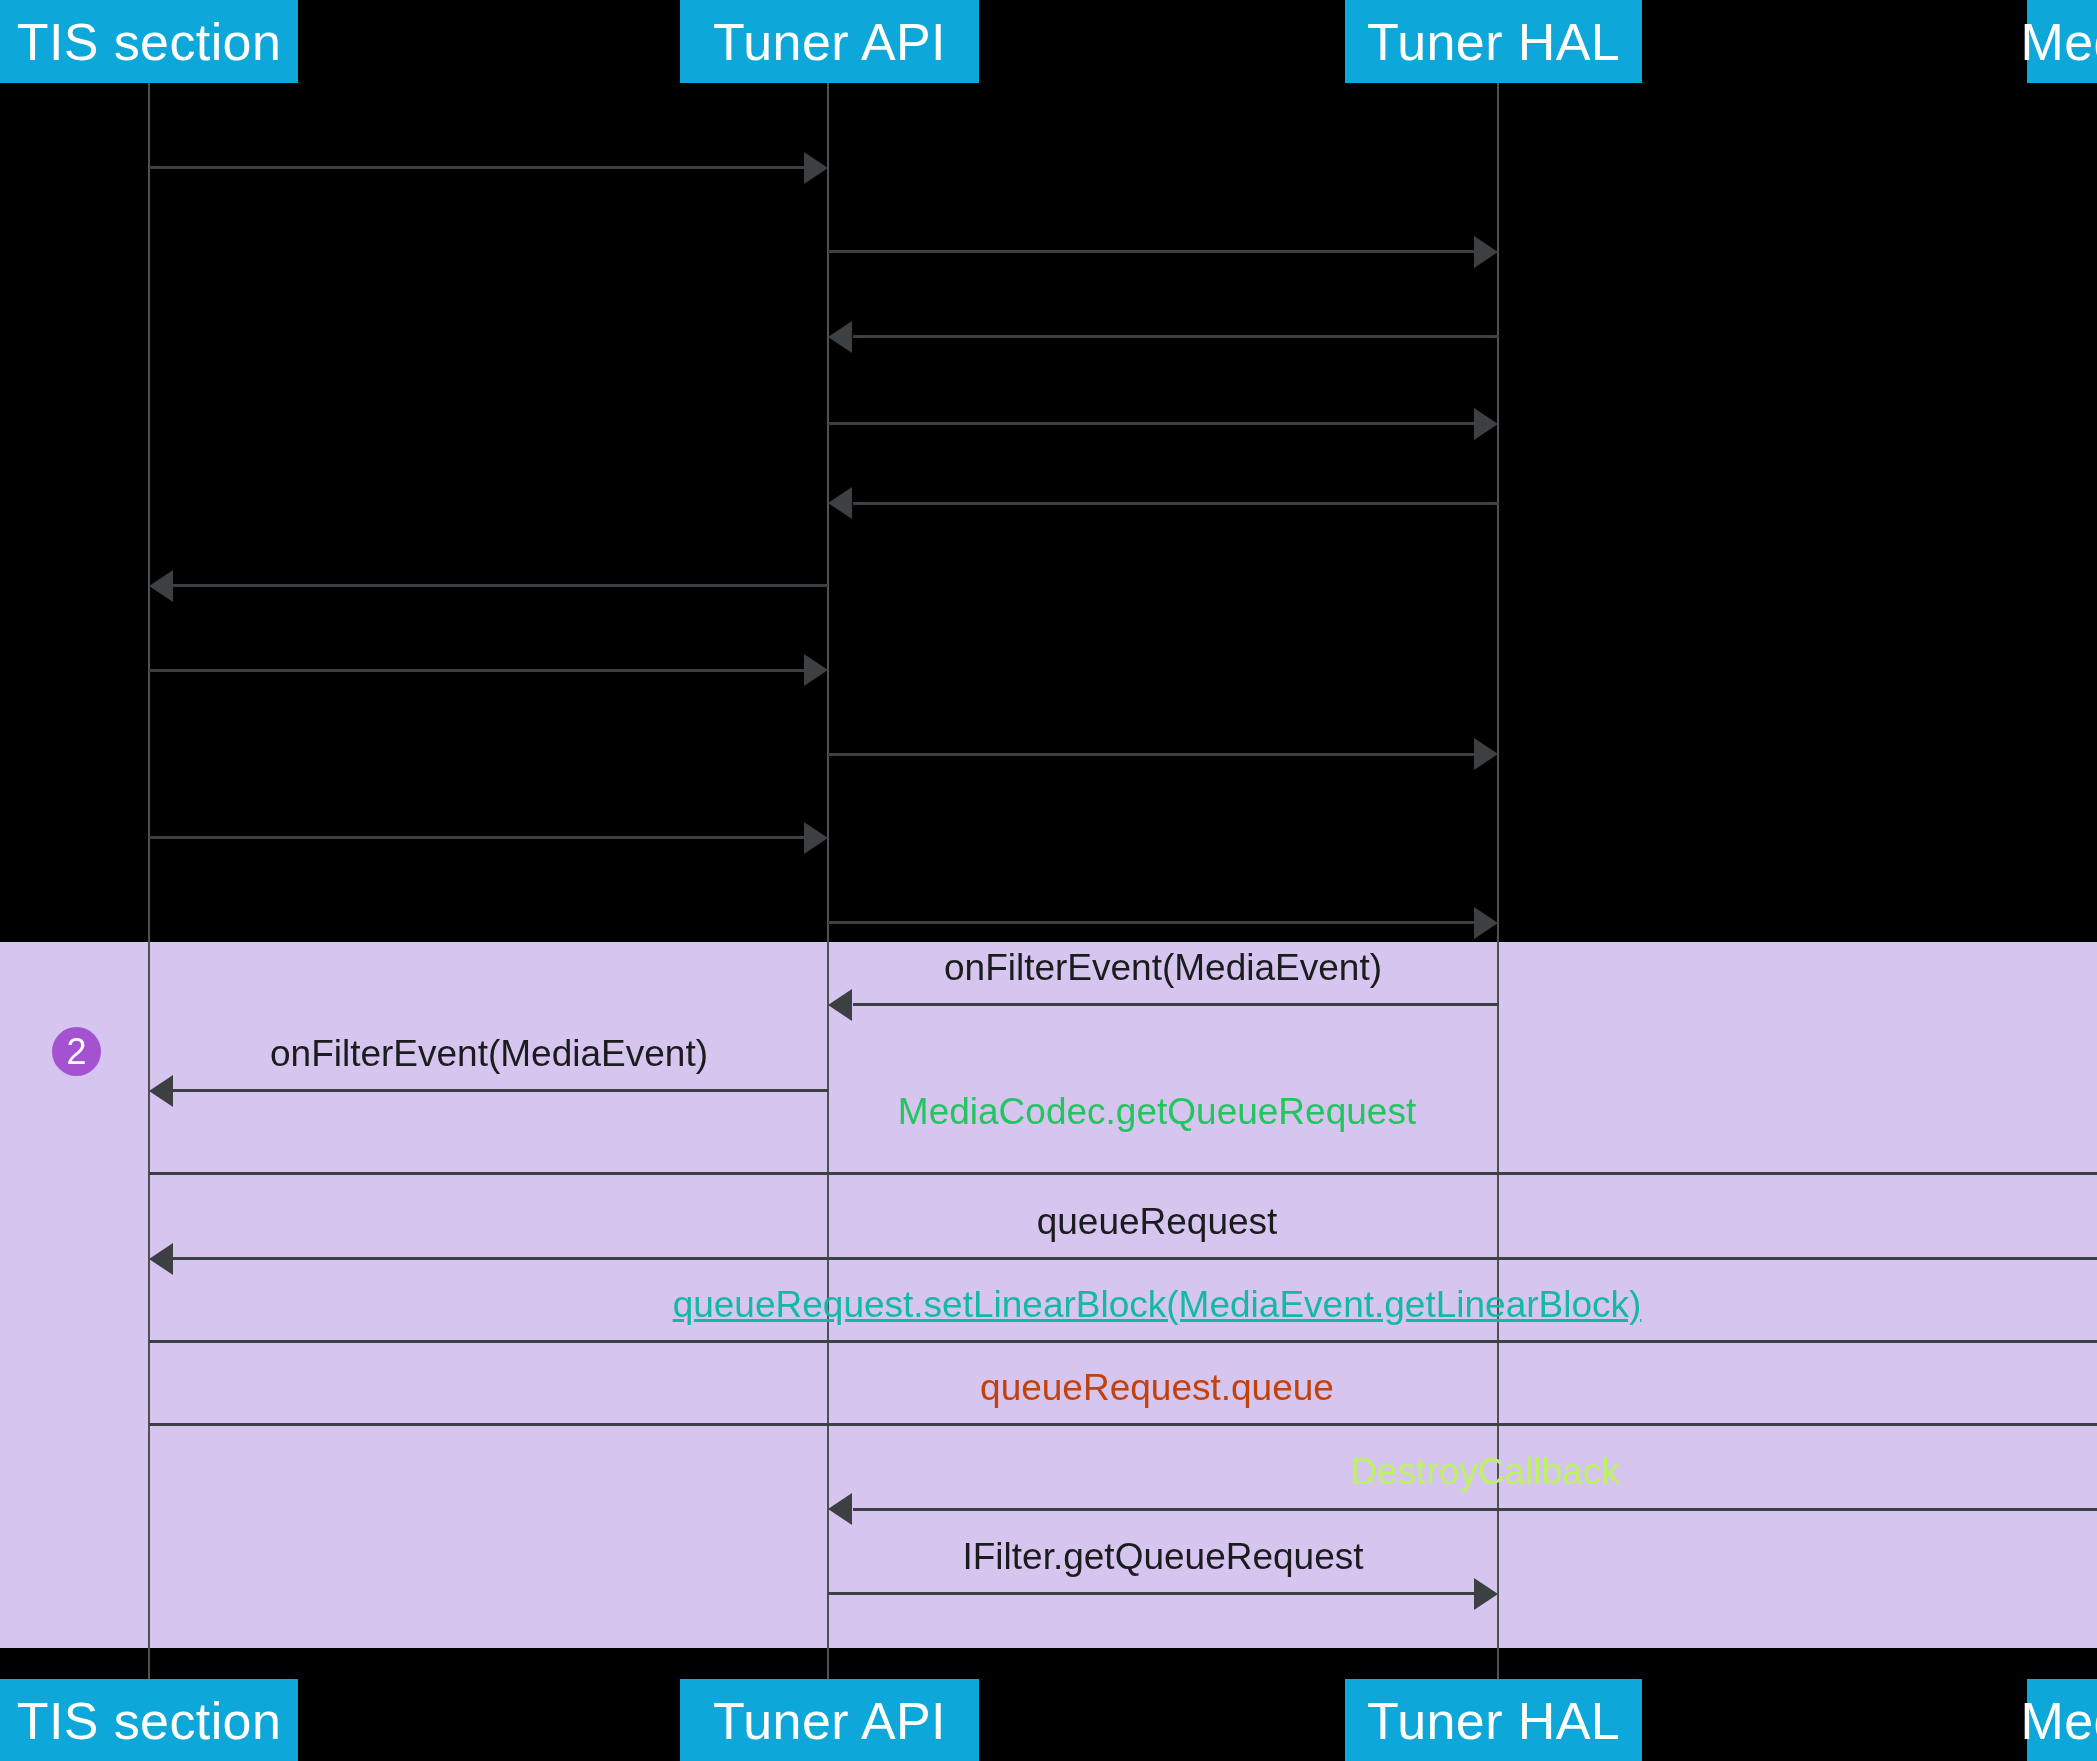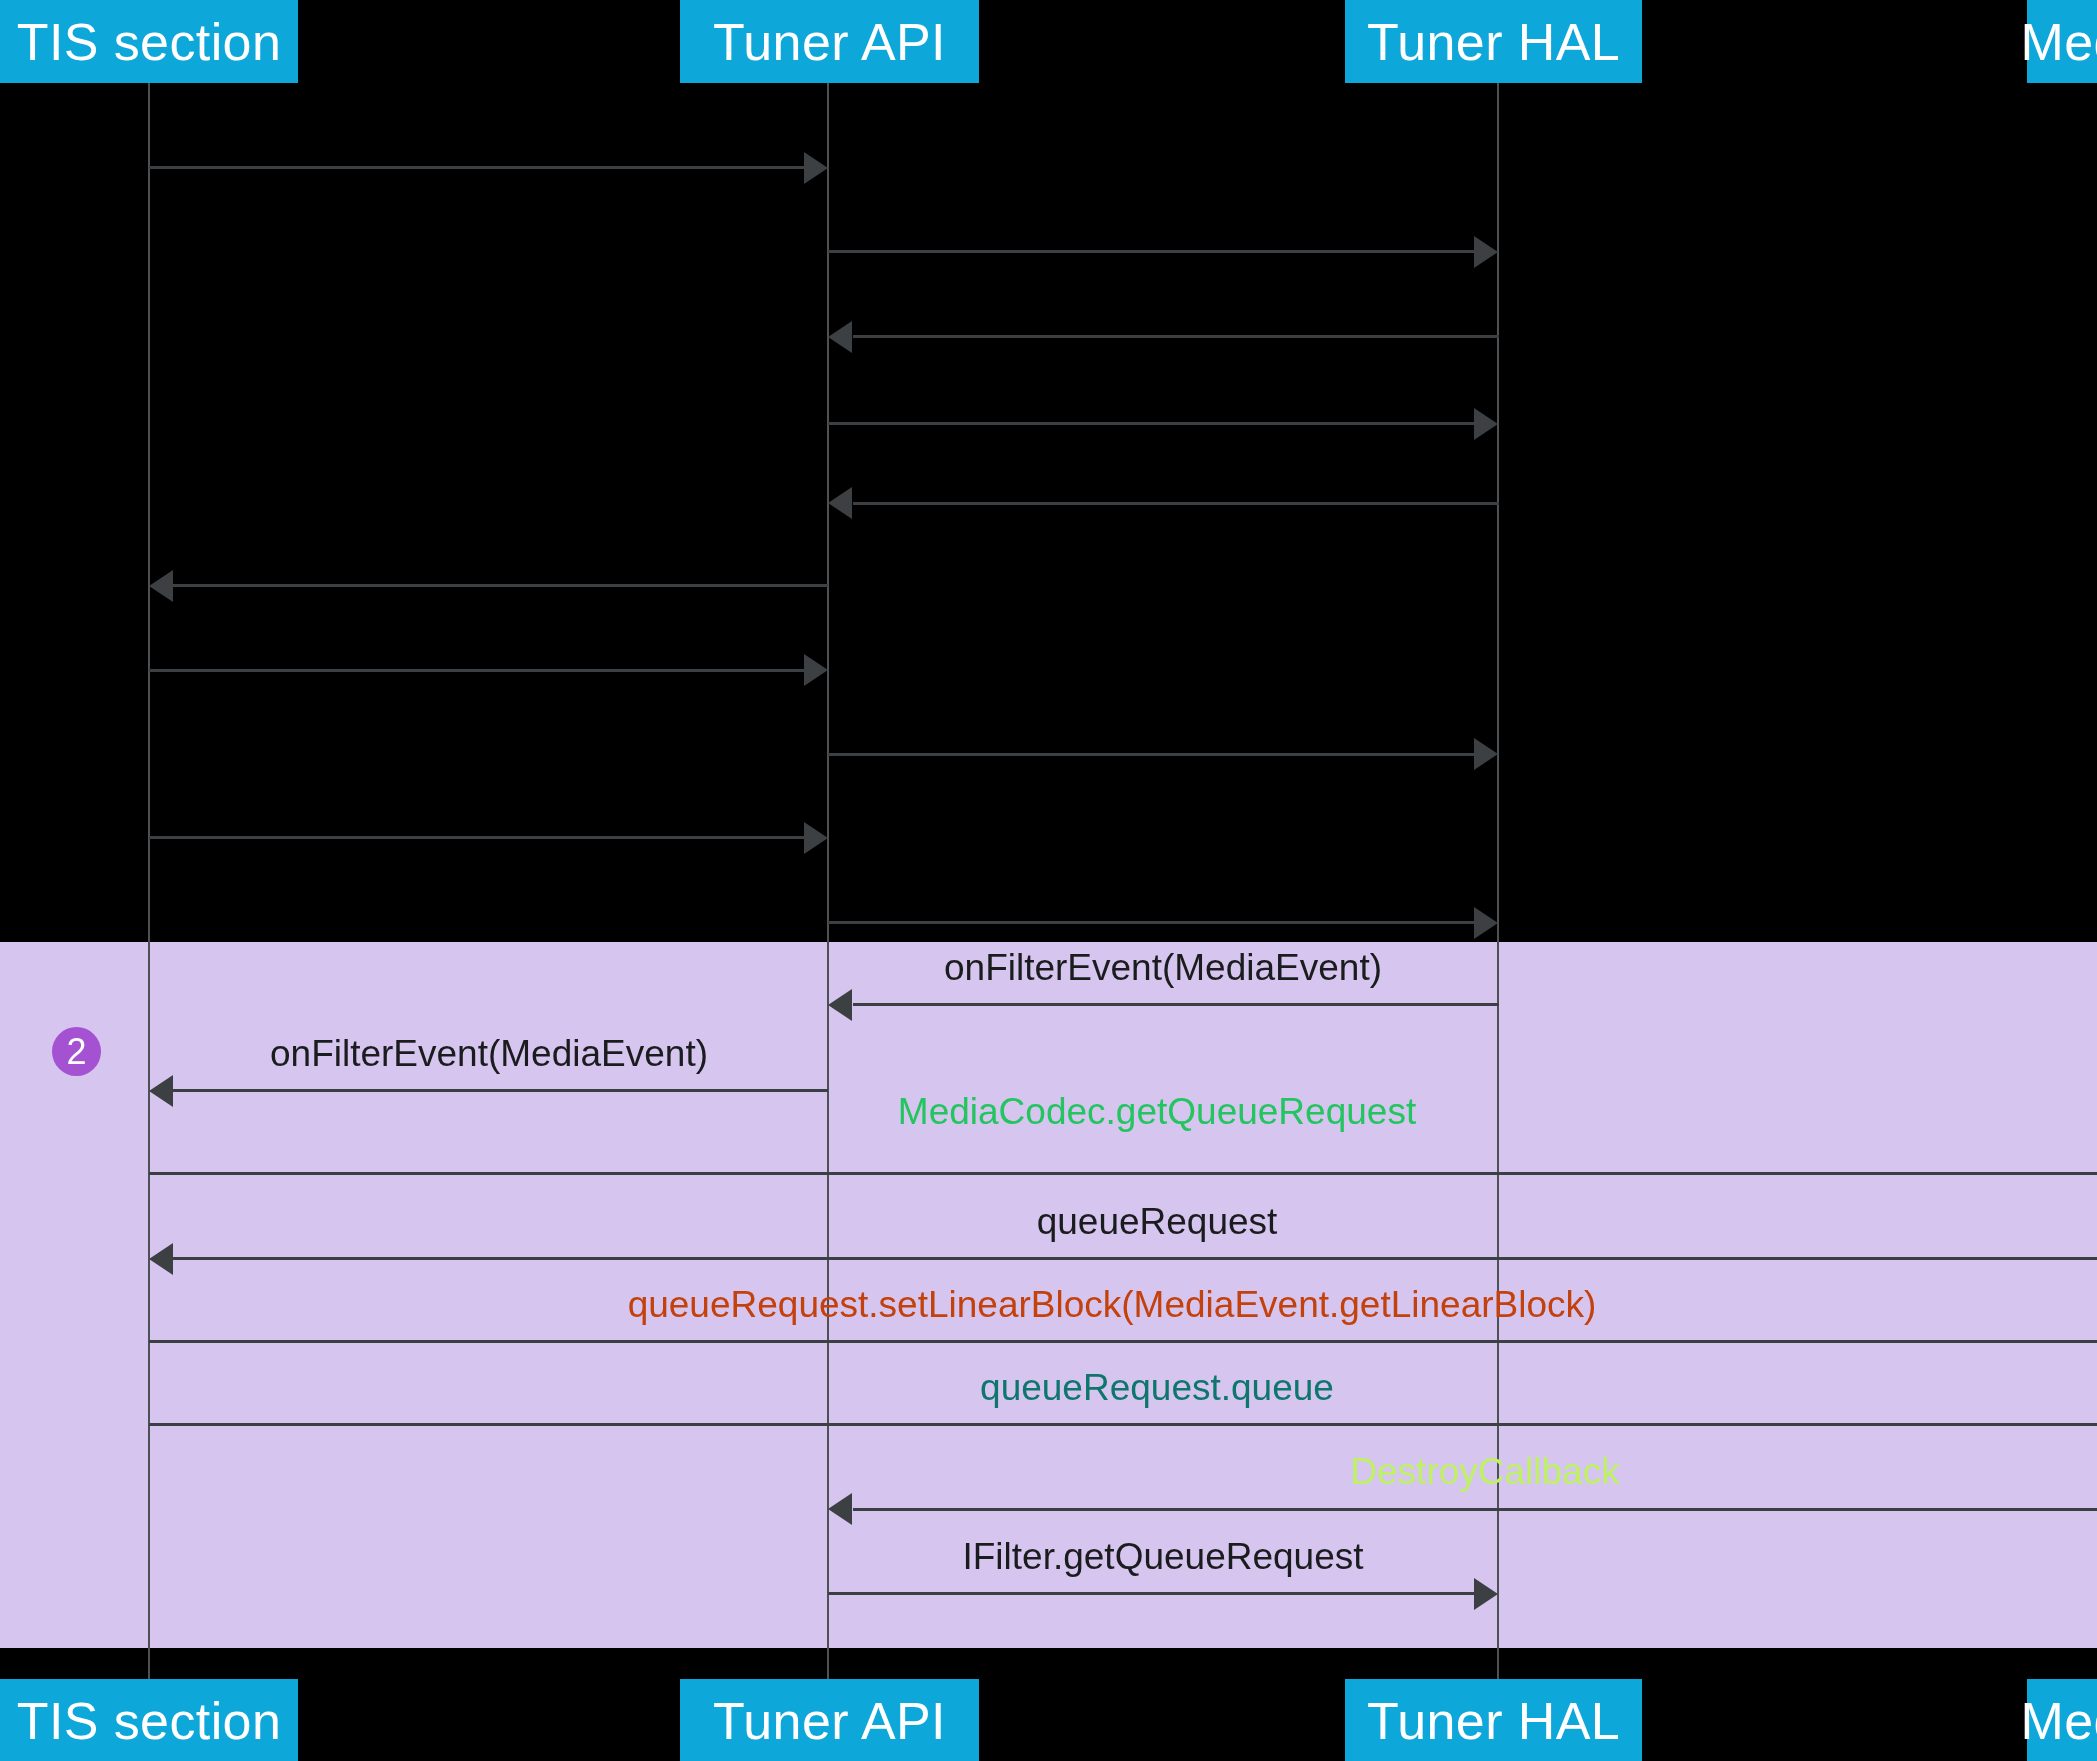--- a/index.html
+++ b/index.html
@@ -54,23 +54,23 @@
       <div class="msg-label" style="left: 1163px; top: 942px; color: rgb(26, 28, 30);">onFilterEvent(MediaEvent)</div>
       <div class="msg-line" style="left: 173px; top: 1089px; width: 655px; height: 3.4px; background: rgb(60, 64, 67);"></div>
       <div class="msg-head" style="top: 1075px; border-top: 16px solid transparent; border-bottom: 16px solid transparent; left: 149px; border-right: 24px solid rgb(60, 64, 67);"></div>
       <div class="msg-label" style="left: 489px; top: 1028px; color: rgb(26, 28, 30);">onFilterEvent(MediaEvent)</div>
       <div class="msg-line" style="left: 149px; top: 1172px; width: 1991px; height: 3.4px; background: rgb(60, 64, 67);"></div>
       <div class="msg-label" style="left: 1157px; top: 1086px; color: #22c55e;">MediaCodec.getQueueRequest</div>
       <div class="msg-line" style="left: 173px; top: 1257px; width: 1991px; height: 3.4px; background: rgb(60, 64, 67);"></div>
       <div class="msg-head" style="top: 1243px; border-top: 16px solid transparent; border-bottom: 16px solid transparent; left: 149px; border-right: 24px solid rgb(60, 64, 67);"></div>
       <div class="msg-label" style="left: 1157px; top: 1196px; color: rgb(26, 28, 30);">queueRequest</div>
       <div class="msg-line" style="left: 149px; top: 1340px; width: 1991px; height: 3.4px; background: rgb(60, 64, 67);"></div>
-      <div class="msg-label" style="left: 1112px; top: 1279px; color: #c2410c;">queueRequest.setLinearBlock(MediaEvent.getLinearBlock)</div>
+      <div class="msg-label" style="left: 1157px; top: 1279px; color: #14b8a6; text-decoration: underline;">queueRequest.setLinearBlock(MediaEvent.getLinearBlock)</div>
       <div class="msg-line" style="left: 149px; top: 1423px; width: 1991px; height: 3.4px; background: rgb(60, 64, 67);"></div>
-      <div class="msg-label" style="left: 1157px; top: 1362px; color: #0f766e;">queueRequest.queue</div>
+      <div class="msg-label" style="left: 1157px; top: 1362px; color: #c2410c;">queueRequest.queue</div>
       <div class="msg-line" style="left: 853px; top: 1508px; width: 1311px; height: 3.4px; background: rgb(60, 64, 67);"></div>
       <div class="msg-head" style="top: 1493px; border-top: 16px solid transparent; border-bottom: 16px solid transparent; left: 828px; border-right: 24px solid rgb(60, 64, 67);"></div>
       <div class="msg-label" style="left: 1485px; top: 1446px; color: #bef264;">DestroyCallback</div>
       <div class="msg-line" style="left: 828px; top: 1592px; width: 646px; height: 3.4px; background: rgb(60, 64, 67);"></div>
       <div class="msg-head" style="top: 1578px; border-top: 16px solid transparent; border-bottom: 16px solid transparent; left: 1474px; border-left: 24px solid rgb(60, 64, 67);"></div>
       <div class="msg-label" style="left: 1163px; top: 1531px; color: rgb(26, 28, 30);">IFilter.getQueueRequest</div>
     </div>
 
   <div class="participant" style="left: 0px; width: 298px; height: 83px; top: 0px; background: rgb(13, 167, 218); color: rgb(255, 255, 255);">TIS section</div>
   <div class="participant" style="left: 680px; width: 299px; height: 83px; top: 0px; background: rgb(13, 167, 218); color: rgb(255, 255, 255);">Tuner API</div>

